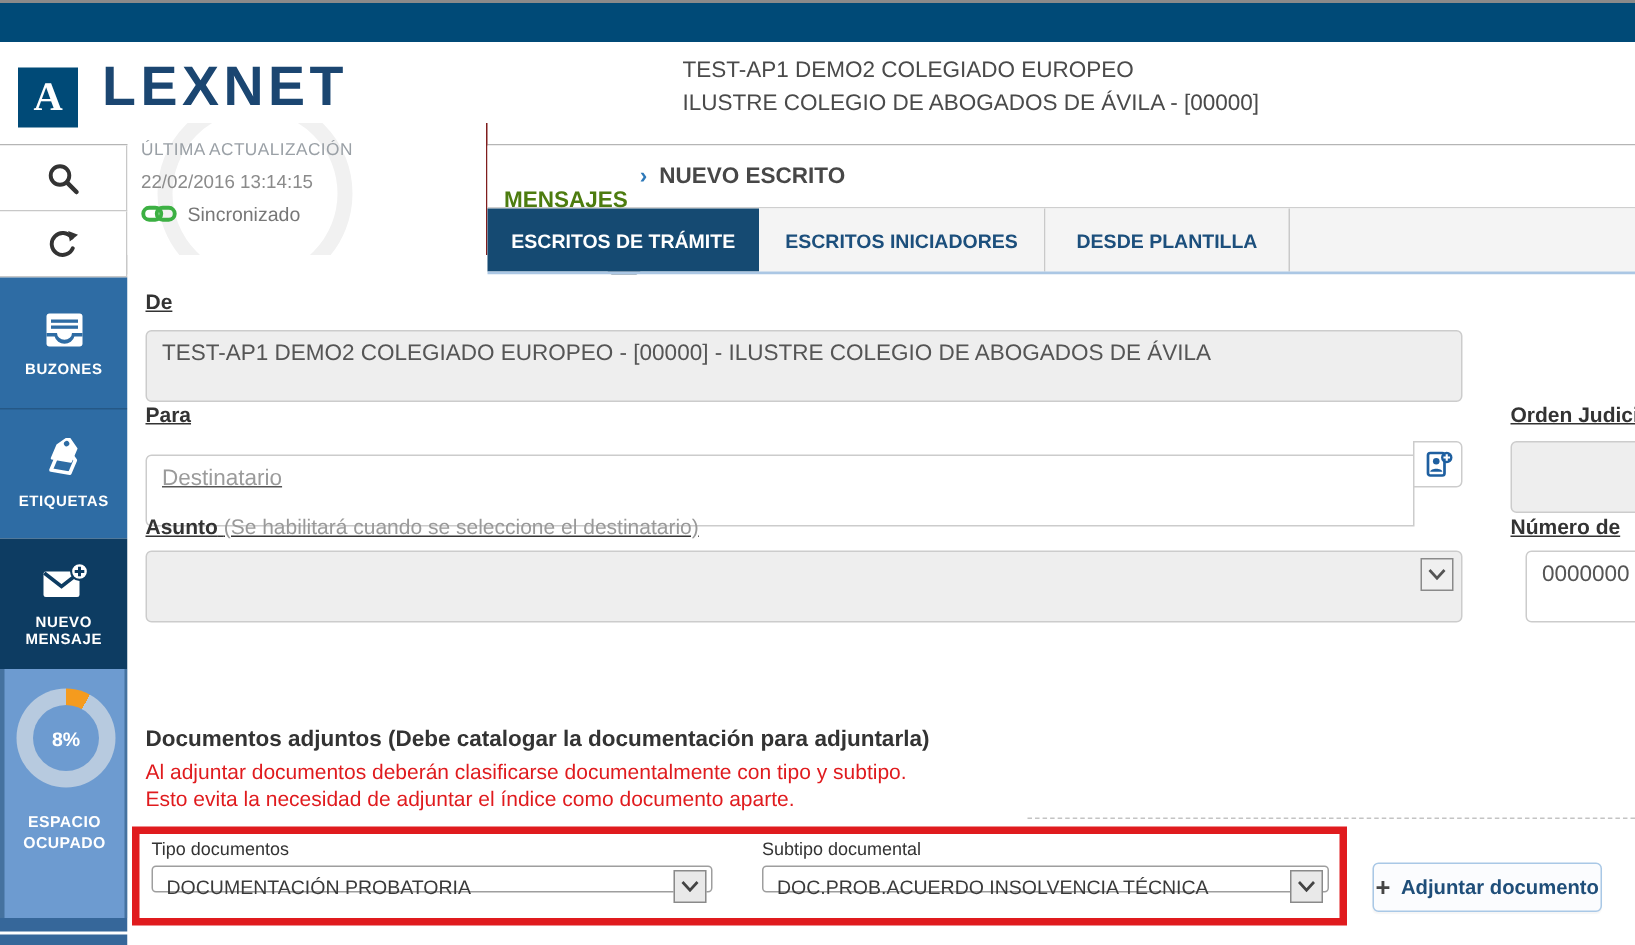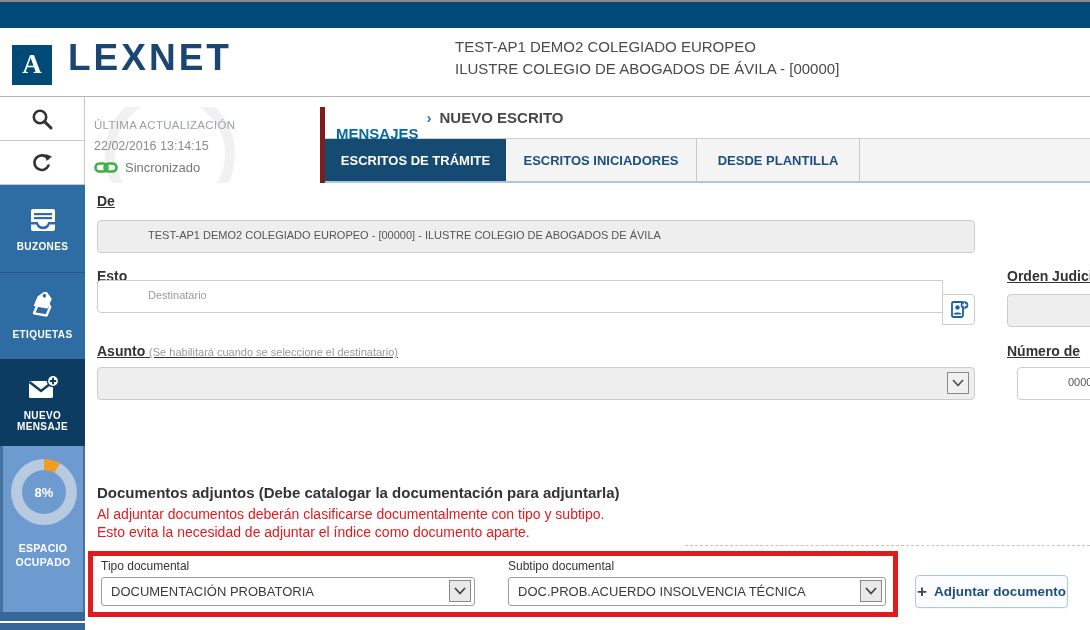--- a/index.html
+++ b/index.html
@@ -22,55 +22,55 @@
   .nav-dark { background:var(--sidebar-active); color:#fff; }
   .nav-label { font-size:10px; font-weight:bold; letter-spacing:.4px; margin-top:7px; text-align:center; }
   .espacio { position:absolute; left:0; top:446px; width:85px; height:166px; background:var(--espacio); border-left:3px solid #45729f; border-right:2px solid #45729f; }
   .donut { position:absolute; left:8px; top:13px; width:66px; height:66px; border-radius:50%; }
   .donut-hole { position:absolute; left:11px; top:11px; width:44px; height:44px; border-radius:50%; background:var(--espacio); color:#fff; font-size:13px; font-weight:bold; display:flex; align-items:center; justify-content:center; }
   .espacio-label { position:absolute; left:0; top:95px; width:100%; text-align:center; color:#fff; font-size:10.5px; font-weight:bold; line-height:14px; letter-spacing:.3px; }
   .side-bar1 { position:absolute; left:0; top:612px; width:85px; height:9px; background:#36679a; }
   .side-bar2 { position:absolute; left:0; top:623px; width:85px; height:7px; background:#36679a; }
 
   
-  .status-panel { position:absolute; left:85px; top:107px; width:240px; height:88px; background:#fff; border-right:5px solid #7f1d1d; overflow:hidden; }
+  .status-panel { position:absolute; left:85px; top:82px; width:240px; height:88px; background:#fff; border-right:1px solid #7f1d1d; overflow:hidden; }
   .watermark-circle { position:absolute; left:20px; top:-18px; width:130px; height:130px; border-radius:50%; border:10px solid #f1f1f1; }
   .status-title { position:absolute; left:9px; top:12px; font-size:11.5px; color:#9aa0a6; letter-spacing:.3px; }
   .status-date { position:absolute; left:9px; top:32px; font-size:12.5px; color:#8b8b8b; }
   .status-sync { position:absolute; left:9px; top:53px; display:flex; align-items:center; gap:7px; font-size:13px; color:#777; }
 
   
   .breadcrumb { position:absolute; left:325px; top:97px; width:765px; height:42px; background:#fff; border-bottom:1px solid #cfcfcf; display:flex; align-items:center; padding-left:11px; font-size:15px; font-weight:bold; gap:8px; }
-  .bc-section { color:#0369a1;margin-top:32px; }
+  .bc-section { color:#4d7c0f;margin-top:32px; }
   .bc-sep { color:#2e79b9; font-size:15px; }
   .bc-page { color:#474747; }
   .tabbar { position:absolute; left:325px; top:139px; width:765px; height:42px; display:flex; background:#f4f4f4; }
   .tab { height:42px; display:flex; align-items:center; justify-content:center; font-size:13px; font-weight:bold; color:#1c4f7c; background:#f4f4f4; border-right:1px solid #c9c9c9; cursor:pointer; position:relative; }
   .tab.active { background:var(--tab-active); color:#fff; border-right:none; }
   .tab-fill { flex:1; background:#f4f4f4; }
   .tab-underline { position:absolute; left:325px; top:181px; width:765px; height:2px; background:#abc7e4; }
   .tab-notch { position:absolute; left:50%; bottom:-9px; margin-left:-11px; width:0; height:0; border-left:11px solid transparent; border-right:11px solid transparent; border-top:9px solid #0c2f47; }
 
   
   .content { position:absolute; left:85px; top:183px; width:1005px; height:447px; background:#fff; overflow:hidden; }
   .flabel { position:absolute; font-size:14px; font-weight:bold; color:#333;text-decoration:underline; }
-  .fnote { font-weight:normal; color:#999; font-size:11px; }
-  .tbox { position:absolute; height:33px; border:1px solid #ccc; border-radius:4px; font-size:11px;padding-left:40px; }
+  .fnote { font-weight:normal; color:#999; font-size:14px; }
+  .tbox { position:absolute; height:48px; border:1px solid #ccc; border-radius:4px; font-size:15px; }
   .disabled-box { background:#eee; color:#555; }
   .white-box { background:#fff; color:#555; }
   .tbox .inner { padding:0 10px; line-height:29px; white-space:nowrap; overflow:hidden; }
   .placeholder { color:#9b9b9b; }
   .addon-btn { position:absolute; width:33px; height:31px; background:#fff; border:1px solid #ccc; border-radius:0 4px 4px 0; display:flex; align-items:center; justify-content:center; cursor:pointer; }
   .sel-arrow { position:absolute; right:5px; top:4px; width:22px; height:22px; background:#f0f0f0; border:1px solid #8a8a8a; display:flex; align-items:center; justify-content:center; }
   .attach-title { position:absolute; font-size:15px; font-weight:bold; color:#333; }
   .warn { position:absolute; font-size:14px; color:var(--warning-red); }
   .dashed-line { position:absolute; border-top:1px dashed #c4c4c4; }
   .hl-box { position:absolute; left:3px; top:368px; width:810px; height:66px; border:5px solid var(--highlight-red); background:#fff; }
   .mini-label { position:absolute; top:3px; font-size:12px; color:#333; }
-  .mini-select { position:absolute; top:21px; height:29px; background:#fff; border:1px solid #9e9e9e; border-radius:3px; font-size:13px; color:#3a3a3a; cursor:pointer; }
+  .mini-select { position:absolute; top:21px; height:18px; background:#fff; border:1px solid #9e9e9e; border-radius:3px; font-size:13px; color:#3a3a3a; cursor:pointer; }
   .mini-select .inner { padding:0 34px 0 9px; line-height:27px; white-space:nowrap; overflow:hidden; }
   .mini-select .sel-arrow { top:2px; right:3px; background:#e9e9e9; }
   .attach-btn { position:absolute; left:830px; top:392px; width:153px; height:33px; background:#fbfcfe; border:1px solid #a9c8e6; border-radius:4px; display:flex; align-items:center; justify-content:center; gap:7px; cursor:pointer; box-shadow:0 1px 1px rgba(0,0,0,.04); }
   .attach-plus { font-size:17px; font-weight:bold; color:#454545; line-height:1; }
   .attach-label { font-size:13.5px; font-weight:bold; color:#1f4e79; }
   svg { display:block; }
 </style>
 </head>
 <body>
 
@@ -187,22 +187,22 @@
   </div>
   <div class="tab-underline"></div>
 
   <div class="content">
 
     <div class="flabel" style="left:12px; top:10px;">De</div>
     <div class="tbox disabled-box" style="left:12px; top:37px; width:878px;">
       <div class="inner">TEST-AP1 DEMO2 COLEGIADO EUROPEO - [00000] - ILUSTRE COLEGIO DE ABOGADOS DE ÁVILA</div>
     </div>
 
-    <div class="flabel" style="left:12px; top:85px;">Esto</div>
-    <div class="tbox white-box" style="left:12px; top:97px; width:846px; border-radius:4px 0 0 4px;">
+    <div class="flabel" style="left:12px; top:85px;">Para</div>
+    <div class="tbox white-box" style="left:12px; top:120px; width:846px; border-radius:4px 0 0 4px;text-decoration:underline;">
       <div class="inner placeholder">Destinatario</div>
     </div>
     <div class="addon-btn" style="left:857px; top:111px;">
       <span>
         <svg width="20" height="20" viewBox="0 0 20 20">
             <rect x="3" y="2" width="11" height="15" rx="1.5" fill="none" stroke="#1e5fa0" stroke-width="1.8"></rect>
             <circle cx="8.5" cy="7.5" r="2.2" fill="#1e5fa0"></circle>
             <path d="M4.5 14.5 c0-2.6 8-2.6 8 0 Z" fill="#1e5fa0"></path>
             <circle cx="15.5" cy="5" r="3.8" fill="#1e5fa0"></circle>
             <path d="M15.5 2.8 v4.4 M13.3 5 h4.4" stroke="#fff" stroke-width="1.4"></path>
@@ -231,21 +231,21 @@
     <div class="tbox white-box" style="left:932px; top:184px; width:165px;">
       <div class="inner">0000000</div>
     </div>
 
     <div class="attach-title" style="left:12px; top:301px;">Documentos adjuntos (Debe catalogar la documentación para adjuntarla)</div>
     <div class="warn" style="left:12px; top:323px;">Al adjuntar documentos deberán clasificarse documentalmente con tipo y subtipo.</div>
     <div class="warn" style="left:12px; top:341px;">Esto evita la necesidad de adjuntar el índice como documento aparte.</div>
     <div class="dashed-line" style="left:600px; top:362px; width:405px;"></div>
 
     <div class="hl-box">
-      <div class="mini-label" style="left:8px;">Tipo documental</div>
+      <div class="mini-label" style="left:8px;">Tipo documentos</div>
       <div class="mini-select" style="left:8px; width:374px;">
         <div class="inner">DOCUMENTACIÓN PROBATORIA</div>
         <div class="sel-arrow">
           <svg width="12" height="8" viewBox="0 0 12 8">
               <polyline points="1,1 6,6.5 11,1" fill="none" stroke="#444" stroke-width="1.8"></polyline>
             </svg>
         </div>
       </div>
       <div class="mini-label" style="left:415px;">Subtipo documental</div>
       <div class="mini-select" style="left:415px; width:378px;">

